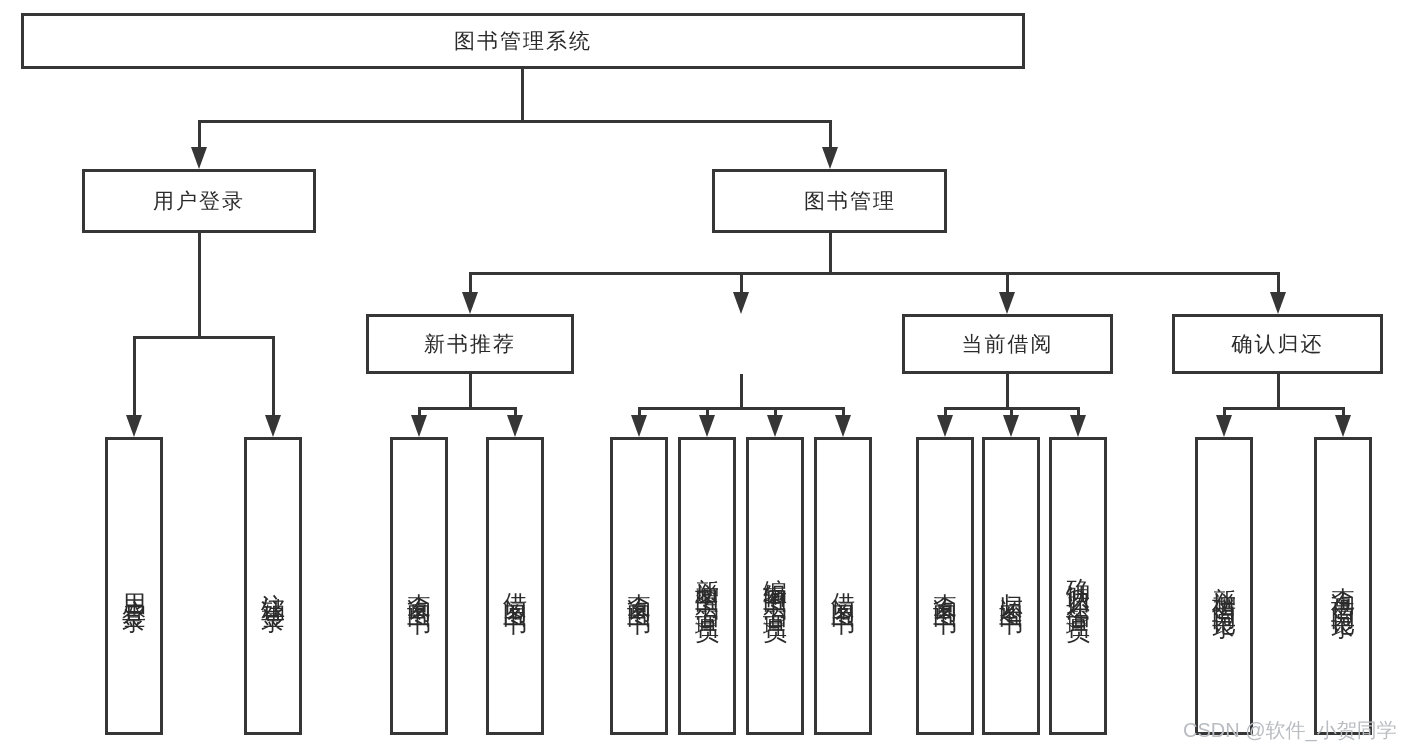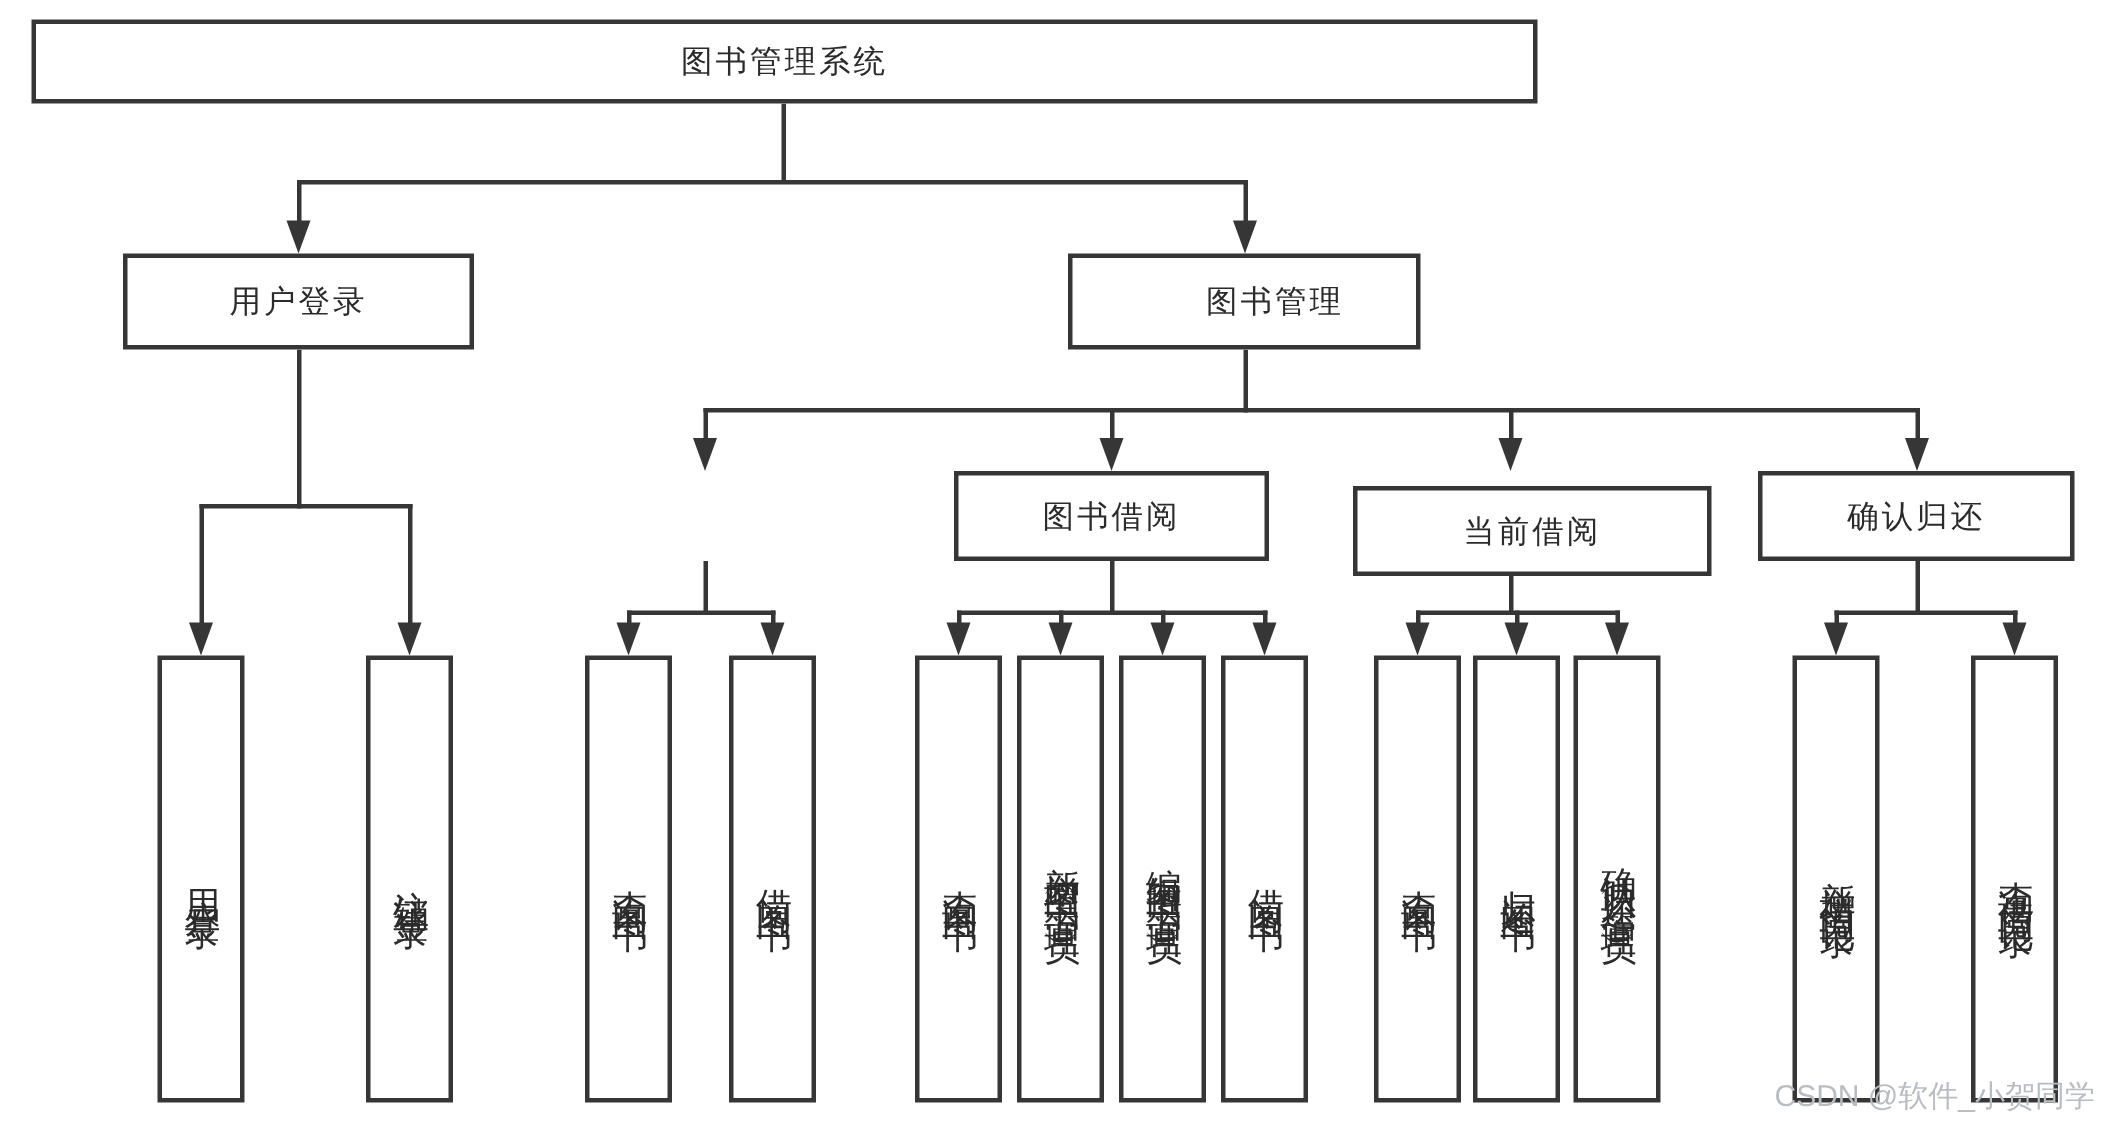--- a/index.html
+++ b/index.html
@@ -129,24 +129,24 @@
     <span class="lbl">图书管理系统</span>
   </div>
 
   <div class="node" style="left:82px;top:169px;width:234px;height:64px;">
     <span class="lbl">用户登录</span>
   </div>
   <div class="node" style="left:712px;top:169px;width:235px;height:64px;padding-left:41px;">
     <span class="lbl">图书管理</span>
   </div>
 
-  <div class="node" style="left:636px;top:314px;width:210px;height:60px;">
-    <span class="lbl">图书借阅</span>
+  <div class="node" style="left:366px;top:314px;width:208px;height:60px;">
+    <span class="lbl">新书推荐</span>
   </div>
-  <div class="node" style="left:902px;top:324px;width:239px;height:60px;">
+  <div class="node" style="left:902px;top:314px;width:211px;height:60px;">
     <span class="lbl">当前借阅</span>
   </div>
   <div class="node" style="left:1172px;top:314px;width:211px;height:60px;">
     <span class="lbl">确认归还</span>
   </div>
 
   <div class="node leaf" style="left:105px;top:437px;width:58px;height:298px;">
     <span class="lbl">用户登录</span>
   </div>
   <div class="node leaf" style="left:244px;top:437px;width:58px;height:298px;">

